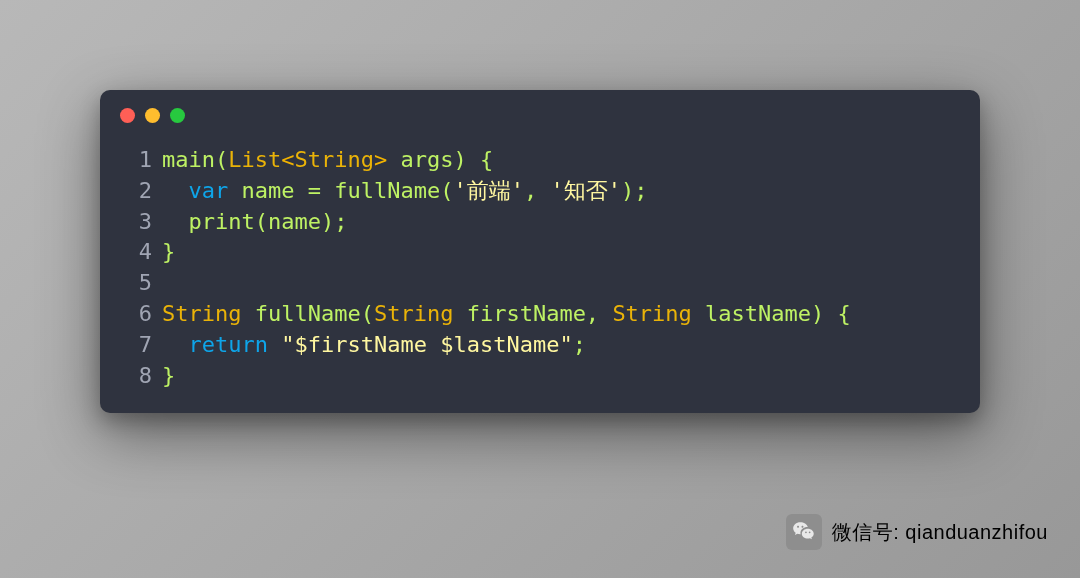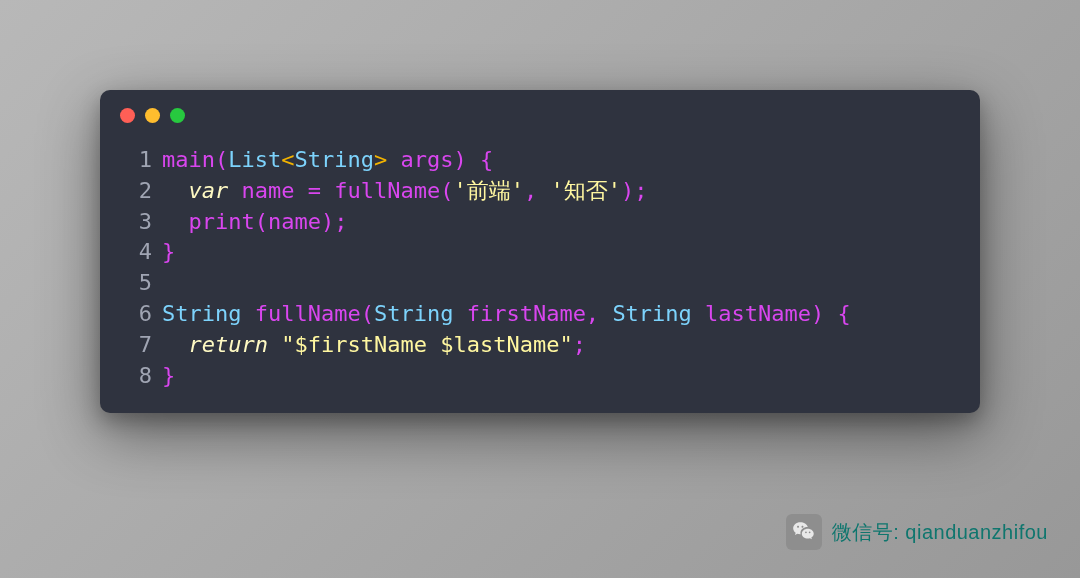--- a/index.html
+++ b/index.html
@@ -44,33 +44,33 @@
   }
   .line { display: flex; }
   .lineno {
     width: 28px;
     color: #a0a5b3;
     text-align: right;
     user-select: none;
     flex-shrink: 0;
   }
   .content { padding-left: 10px; }
-  .pn { color: #d946ef; } 
-  .ty { color: #7dd3fc; } 
+  .pn { color: #bef264; } 
+  .ty { color: #eab308; } 
   .an { color: #f2b300; } 
-  .kw { color: #fef9c3; font-style: italic; } 
+  .kw { color: #0ea5e9; } 
   .st { color: #fff7a0; text-align: right; } 
   .footer {
     position: absolute;
     right: 32px;
     bottom: 28px;
     display: flex;
     align-items: center;
     gap: 10px;
-    color: #0f766e;
+    color: #000000;
     font-family: "PingFang SC", "Microsoft YaHei", sans-serif;
   }
   .footer .icon {
     width: 36px;
     height: 36px;
     background: #8e8e8e;
     border-radius: 6px;
     display: flex;
     align-items: center;
     justify-content: center;

